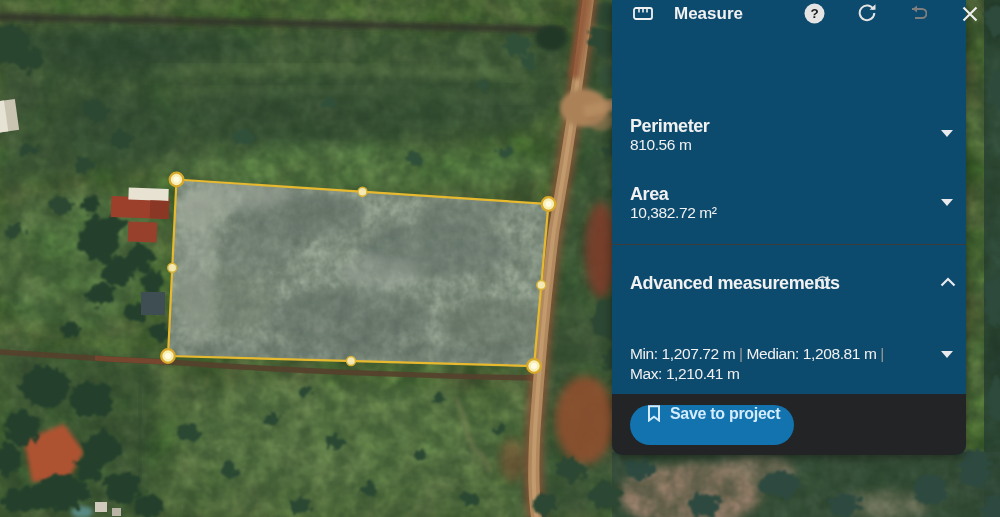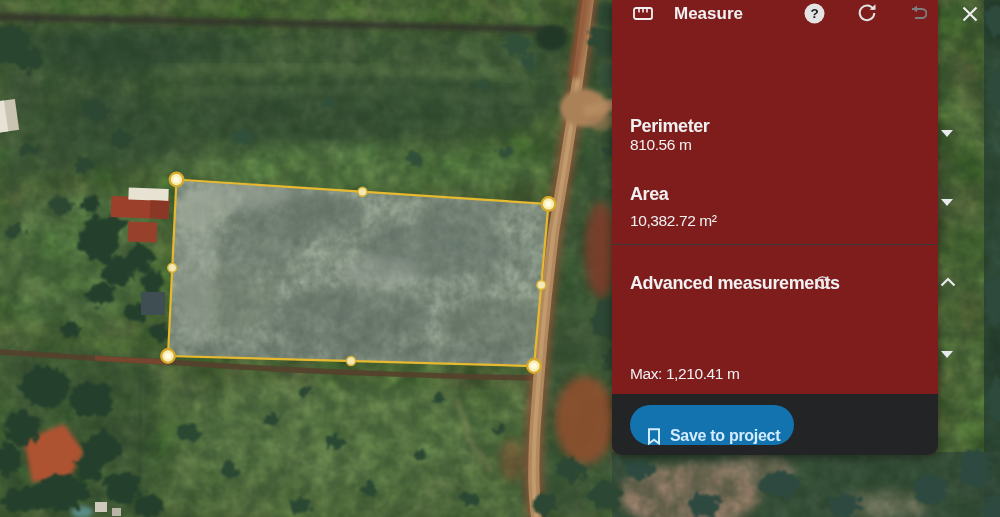--- a/index.html
+++ b/index.html
@@ -1,25 +1,25 @@
 <!DOCTYPE html>
 <html><head>
 <meta charset="utf-8">
 <style>
   html,body{margin:0;padding:0;background:#000;}
   #stage{position:relative;width:1000px;height:517px;overflow:hidden;font-family:"Liberation Sans",sans-serif;background:#55714a;}
   #map{position:absolute;left:0;top:0;}
-  .panel{position:absolute;left:612px;top:0;width:326px;height:455px;background:#7f1d1d;border-radius:0 0 10px 10px;color:#f1f1f1;box-shadow:0 2px 10px rgba(0,0,0,0.45);}
+  .panel{position:absolute;left:612px;top:0;width:354px;height:455px;background:#0c4a6e;border-radius:0 0 10px 10px;color:#f1f1f1;box-shadow:0 2px 10px rgba(0,0,0,0.45);}
   .ptxt{position:absolute;left:18px;}
   .lbl{font-weight:bold;font-size:18px;letter-spacing:-0.4px;}
   .val{font-size:15.5px;letter-spacing:-0.4px;}
   .caret{position:absolute;width:0;height:0;border-left:6.5px solid transparent;border-right:6.5px solid transparent;border-top:7px solid #e8eaed;}
   .divider{position:absolute;left:0;width:100%;height:1px;background:#3a3b3b;}
   .footer{position:absolute;left:0;top:394px;width:100%;height:61px;background:#232425;border-radius:0 0 10px 10px;}
-  .savebtn{position:absolute;left:18px;top:11px;width:164px;height:40px;background:#1273ae;border-radius:20px;color:#d3ecff;font-size:16px;font-weight:bold;letter-spacing:-0.3px;display:flex;align-items:flex-end;}
+  .savebtn{position:absolute;left:18px;top:11px;width:164px;height:40px;background:#1273ae;border-radius:20px;color:#d3ecff;font-size:16px;font-weight:bold;letter-spacing:-0.3px;display:flex;align-items:flex-start;}
 </style>
 </head>
 <body>
 <div id="stage">
 
 <svg id="map" width="1000" height="517" viewBox="0 0 1000 517">
   <defs>
     <filter id="soft1" x="-50%" y="-50%" width="200%" height="200%">
           <feGaussianBlur stdDeviation="2"></feGaussianBlur>
         </filter>
@@ -335,39 +335,40 @@
 
 
   <div class="ptxt lbl" style="top:116px;">Perimeter</div>
 
   <div class="ptxt val" style="top:136px;">810.56 m</div>
 
   <div class="caret" style="left:329px;top:130px;"></div>
 
   <div class="ptxt lbl" style="top:184px;">Area</div>
 
-  <div class="ptxt val" style="top:212px;">10,382.72 m²</div>
+  <div class="ptxt val" style="top:204px;">10,382.72 m²</div>
 
   <div class="caret" style="left:329px;top:199px;"></div>
 
   <div class="divider" style="top:244px;"></div>
 
   <div class="ptxt lbl" style="top:273px;">Advanced measurements</div>
 
   <svg style="position:absolute;left:204px;top:276px;" width="13" height="13" viewBox="0 0 13 13">
     <circle cx="6.5" cy="6.5" r="5.6" fill="none" stroke="#e8e8e8" stroke-width="1.3"></circle>
     <rect x="5.8" y="5.4" width="1.5" height="4.3" fill="#e8e8e8"></rect>
     <rect x="5.8" y="2.9" width="1.5" height="1.6" fill="#e8e8e8"></rect>
   </svg>
 
   <svg style="position:absolute;left:328px;top:277px;" width="16" height="10" viewBox="0 0 16 10">
     <path d="M1.5,8.5 L8,2 L14.5,8.5" fill="none" stroke="#e8eaed" stroke-width="2.2"></path>
   </svg>
 
 
+  <div class="ptxt val" style="top:345px;">Min: 1,207.72 m <span style="color:#9a9a9a">|</span> Median: 1,208.81 m <span style="color:#9a9a9a">|</span></div>
 
   <div class="ptxt val" style="top:365px;">Max: 1,210.41 m</div>
 
   <div class="caret" style="left:329px;top:351px;"></div>
 
   <div class="footer">
 
     <div class="savebtn">
 
       <svg style="margin-left:17px;" width="14" height="17" viewBox="0 0 14 17">

